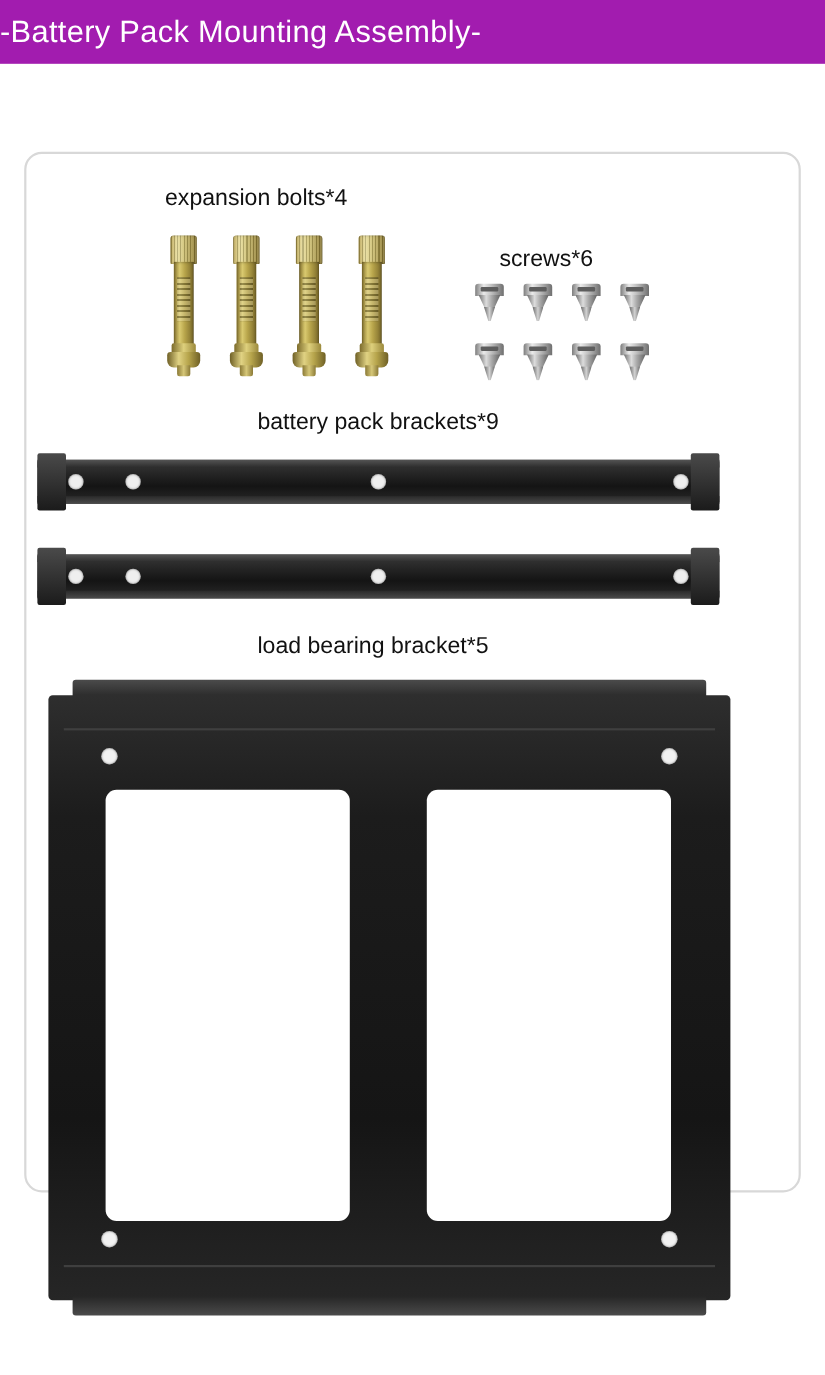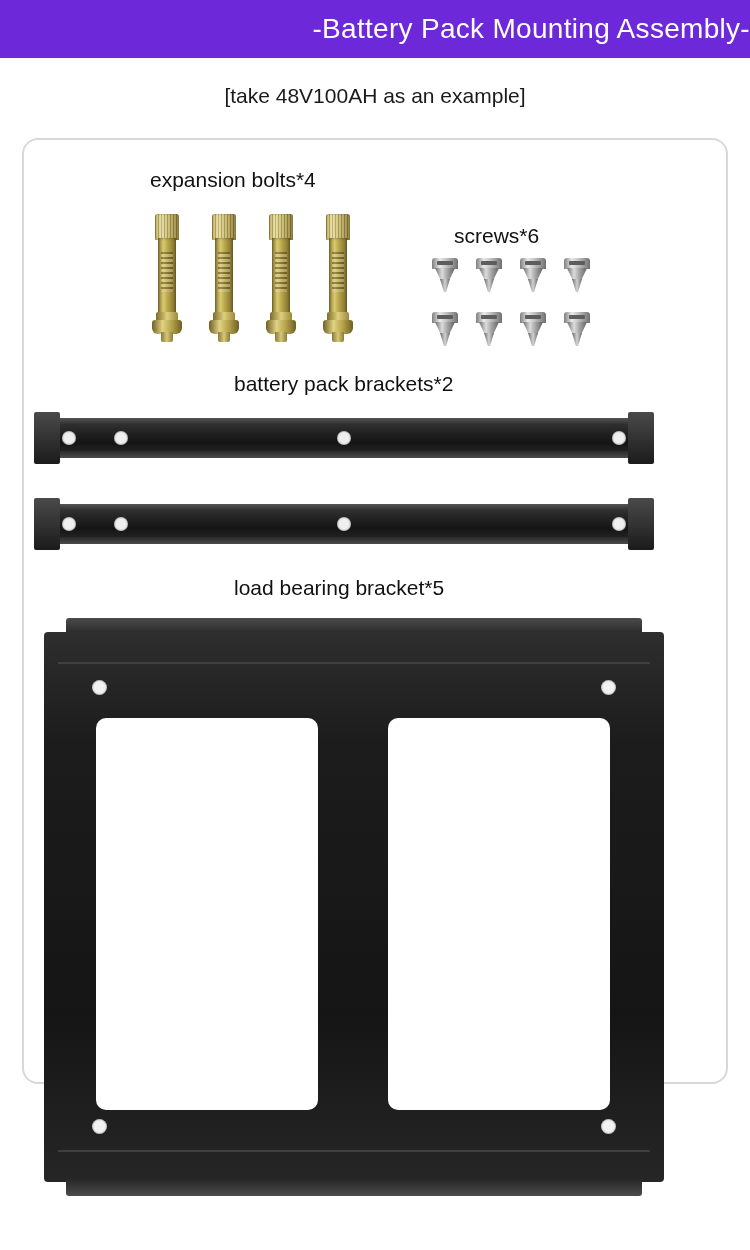--- a/index.html
+++ b/index.html
@@ -19,24 +19,24 @@
     overflow: hidden;
     background: #ffffff;
   }
 
   
   .header-bar {
     position: absolute;
     top: 0; left: 0;
     width: 750px;
     height: 58px;
-    background: #6d28d9;
+    background: #a21caf;
     display: flex;
     align-items: center;
-    justify-content: flex-end;
+    justify-content: flex-start;
   }
   .header-title {
     color: #ffffff;
     font-size: 28px;
     font-weight: 400;
     letter-spacing: 0.3px;
     white-space: nowrap;
   }
 
   
@@ -270,21 +270,20 @@
 </style>
 </head>
 <body>
 
 <div class="page">
 
   <div class="header-bar">
     <div class="header-title">-Battery Pack Mounting Assembly-</div>
   </div>
 
-  <div class="subtitle">[take 48V100AH as an example]</div>
 
   <div class="panel">
 
     <div class="section-label" style="top:28px; left:126px;">expansion bolts*4</div>
 
     <div>
       <div class="bolt" style="top:74px; left:128px;">
         <div class="head"></div>
           <div class="shaft"></div>
           <div class="collar"></div>
@@ -352,21 +351,21 @@
           <div class="cone"></div>
           <div class="thread"></div>
         </div>
       <div class="screw" style="top:172px; left:540px;">
           <div class="cap"></div>
           <div class="cone"></div>
           <div class="thread"></div>
         </div>
     </div>
 
-    <div class="section-label" style="top:232px; left:210px;">battery pack brackets*2</div>
+    <div class="section-label" style="top:232px; left:210px;">battery pack brackets*9</div>
 
     <div class="rail" style="top:272px; left:10px;">
       <div class="body"></div>
       <div class="top-lip"></div>
       <div class="bottom-lip"></div>
       <div class="endL"></div>
       <div class="endR"></div>
       <div class="hole" style="left:28px;"></div>
       <div class="hole" style="left:80px;"></div>
       <div class="hole" style="left:303px;"></div>

